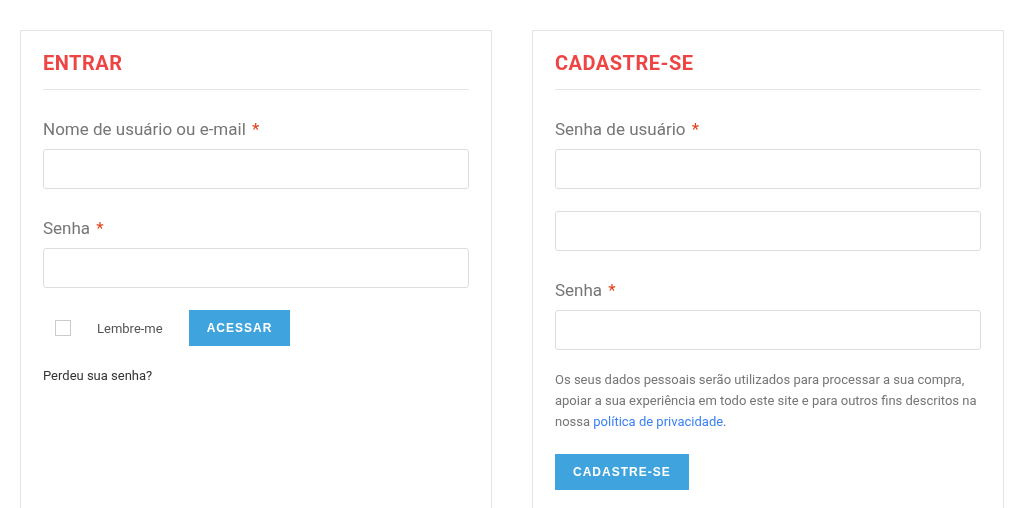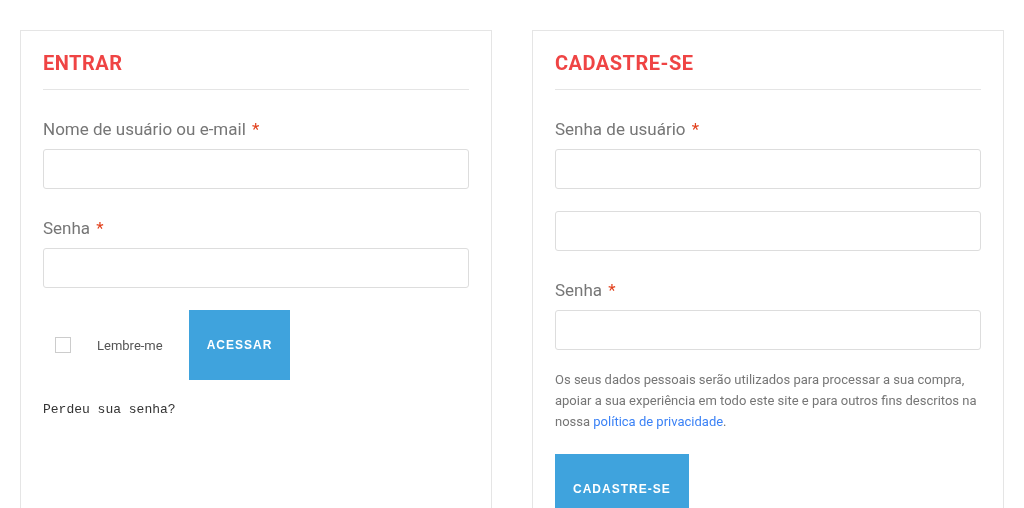--- a/index.html
+++ b/index.html
@@ -71,33 +71,32 @@
       background: #3fa3dd;
     }
     .checkbox-label {
       font-size: 13px;
       color: #555;
     }
     .btn {
       background: #3fa3dd;
       color: #fff;
       border: none;
-      padding: 28px 18px;
+      padding: 11px 18px;
       font-size: 12px;
       font-weight: 600;
       letter-spacing: 1px;
       cursor: pointer;
     }
     .forgot-link {
       display: block;
       font-size: 13px;
       color: #333;
       text-decoration: none;
       margin-top: 4px;
-      font-family: Liberation Mono, monospace;
     }
     .privacy-text {
       font-size: 13px;
       color: #767676;
       line-height: 1.6;
       margin-bottom: 22px;
       margin-top: -2px;
     }
     .privacy-link {
       color: #3b82f6;

